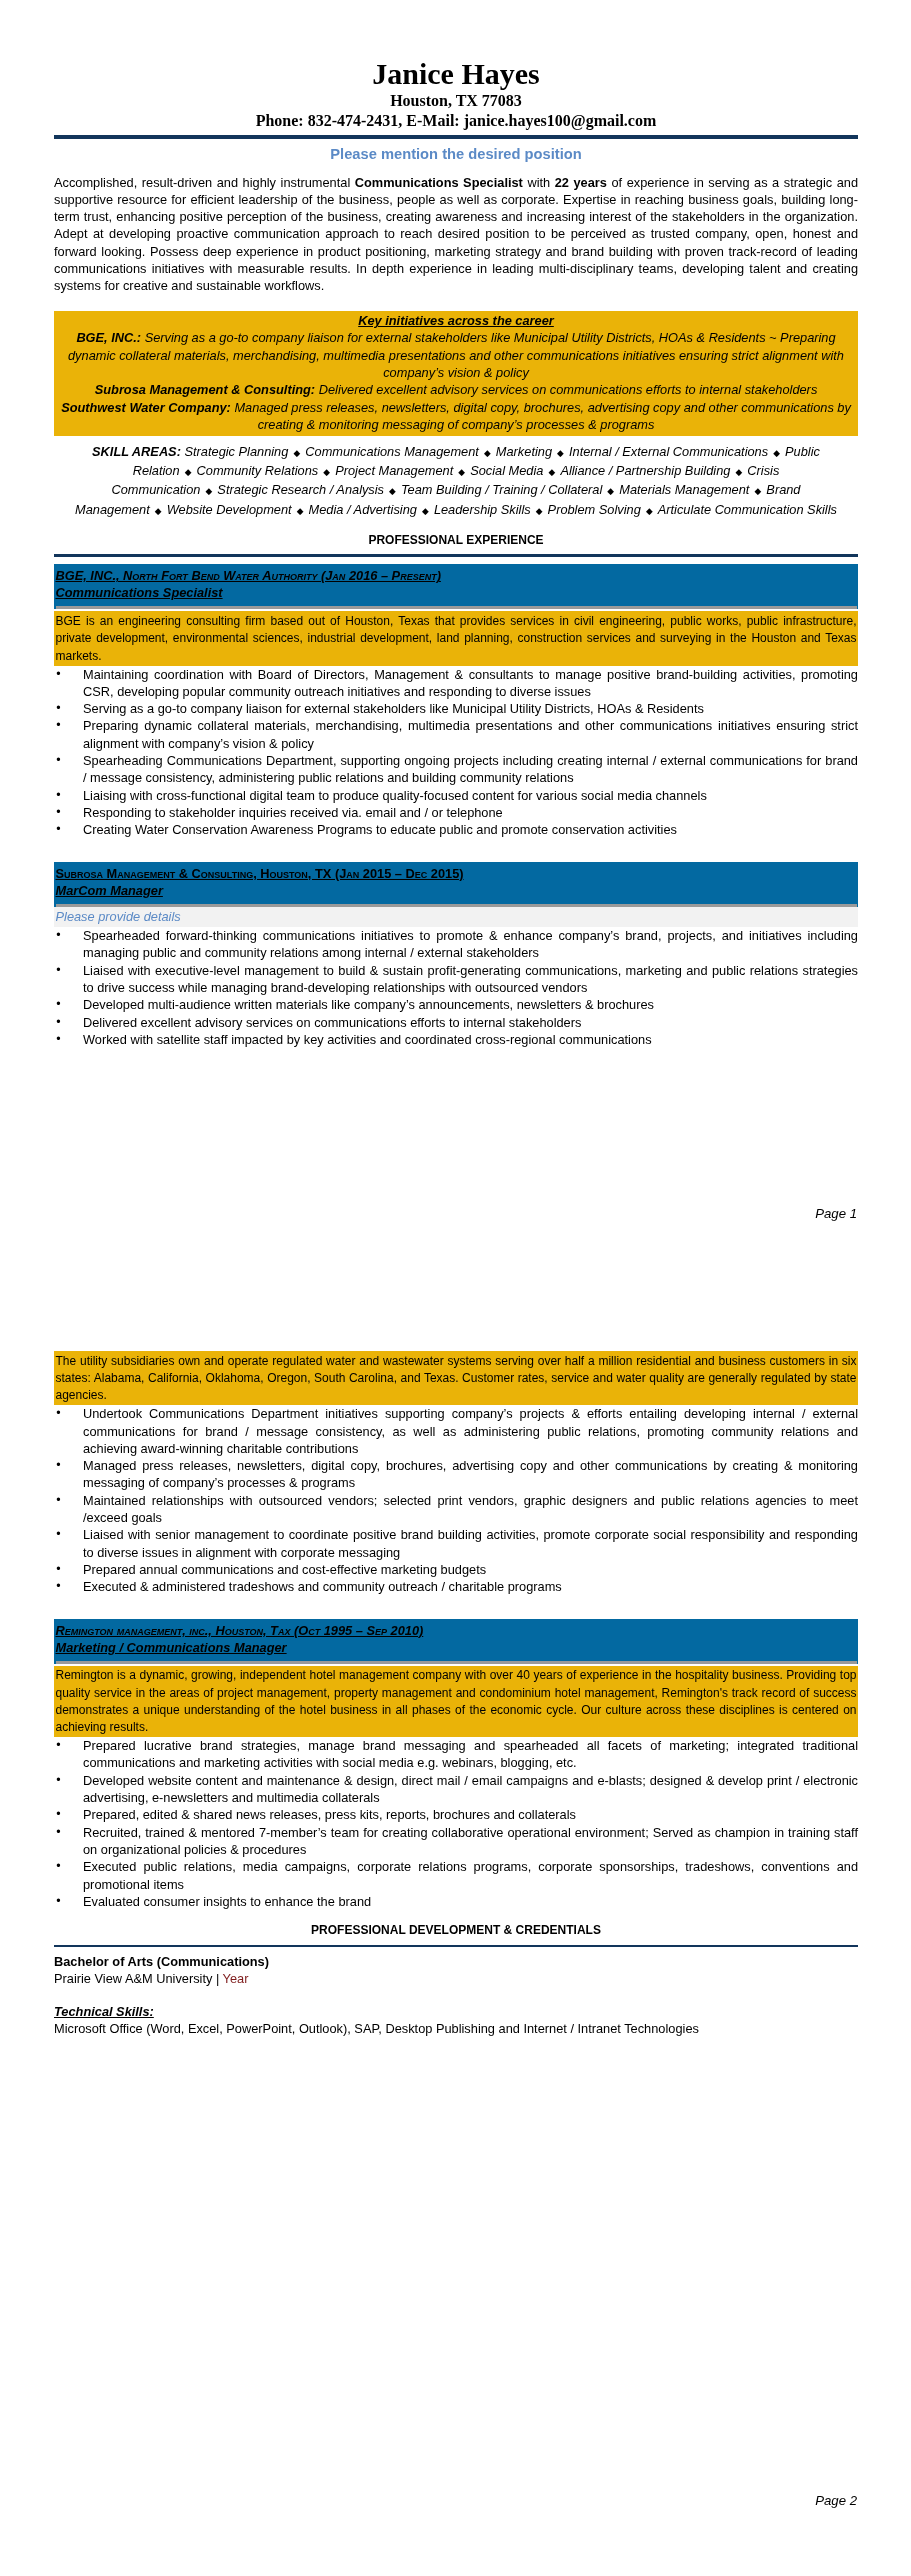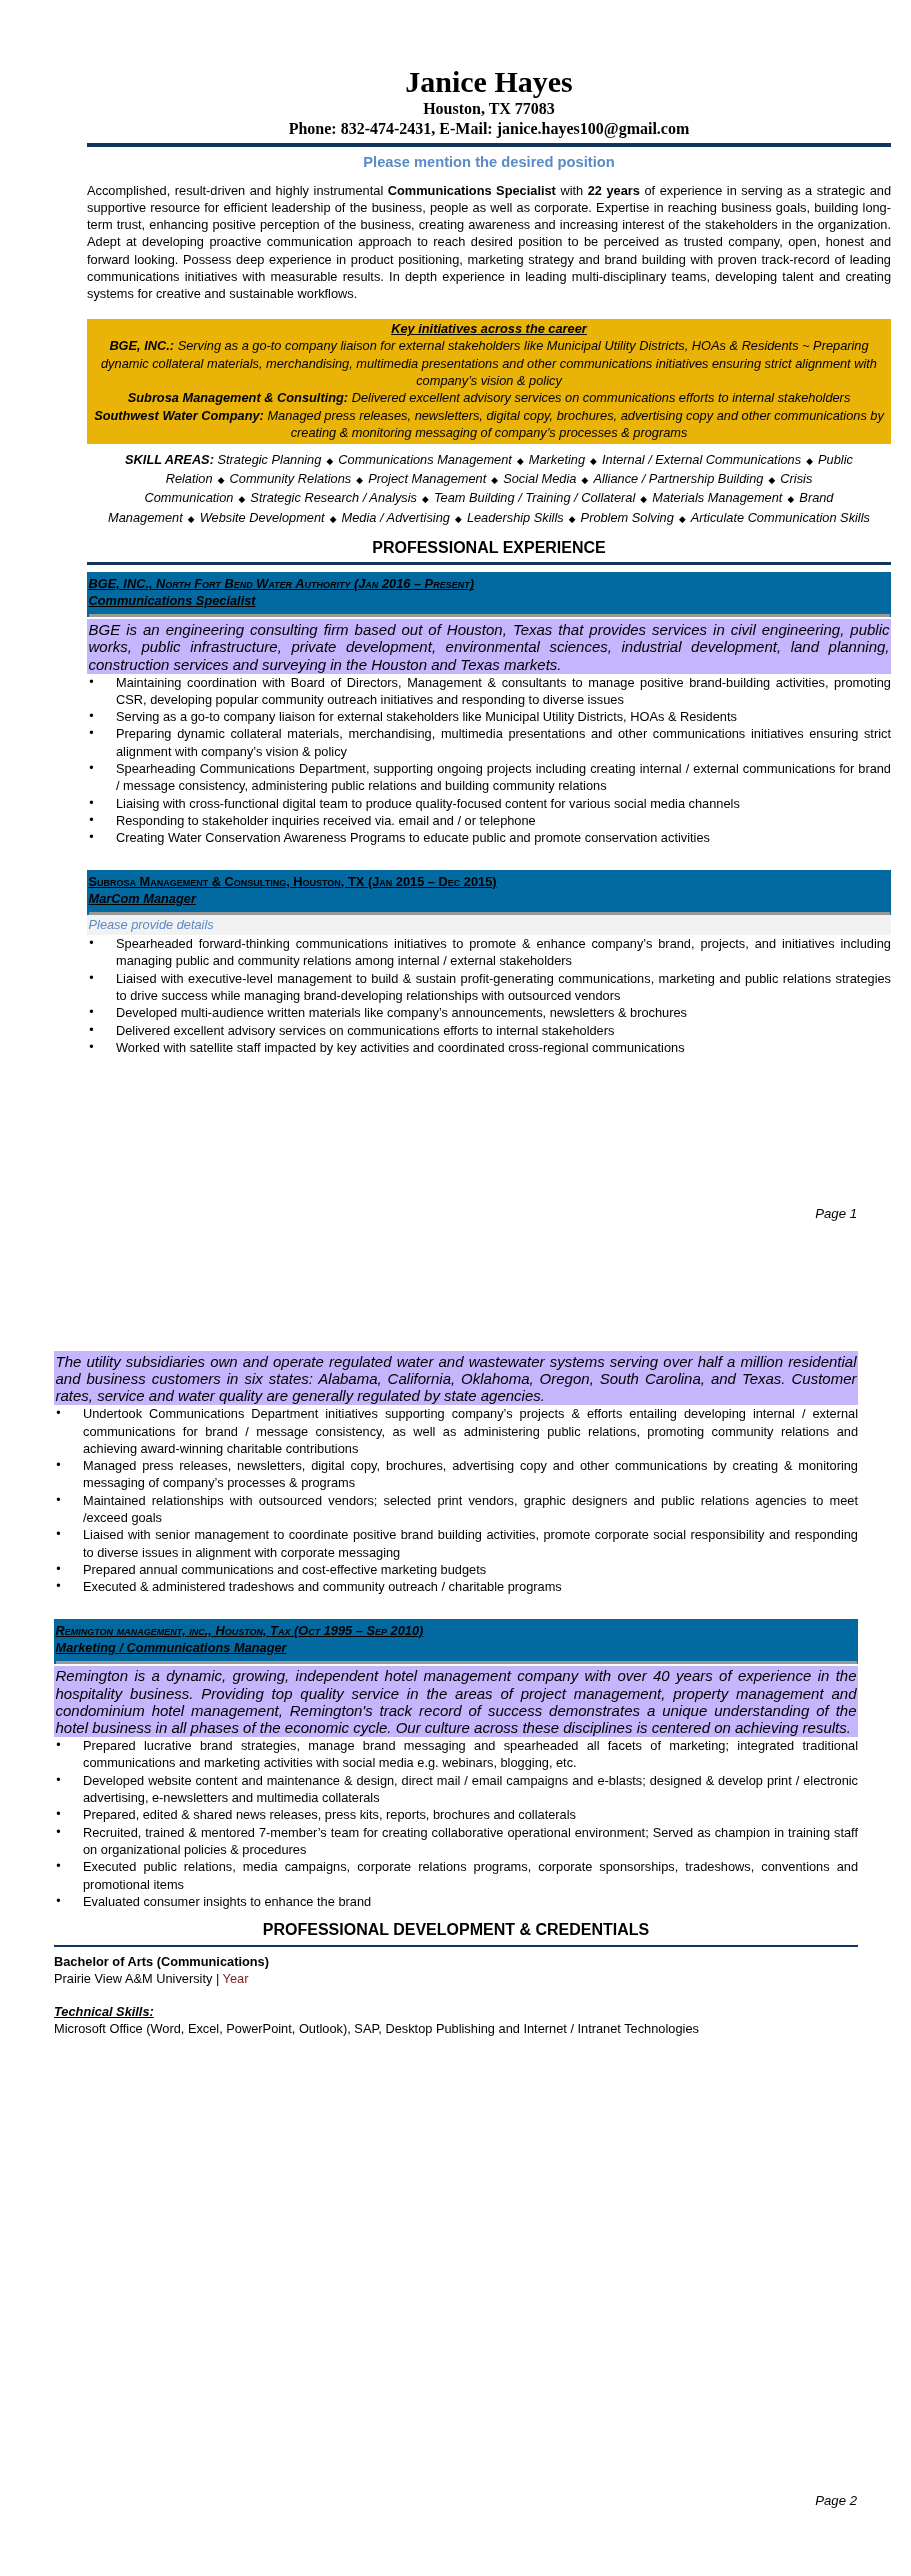--- a/index.html
+++ b/index.html
@@ -1,47 +1,47 @@
 <!DOCTYPE html>
 <html style="font-size:11.8px"><head>
 <meta charset="utf-8">
 <style>
   html, body { margin: 0; padding: 0; background: #ffffff; }
   body { width: 911px; height: 2576px; position: relative; overflow: hidden;
          font-family: "Liberation Sans", sans-serif; color: #000; }
   .page { position: absolute; left: 0; width: 911px; }
   .page1 { top: 0; height: 1288px; }
   .content { position: absolute; left: 54px; width: 804px; }
-  .p1c { top: 65px; margin-left: 33px; }
+  .p1c { top: 57px; }
   .p2c { top: 1349px; }
 
   .name { font-family: "Liberation Serif", serif; font-weight: bold; font-size: 30px; text-align: center; line-height: 34px; }
   .addr, .contact { font-family: "Liberation Serif", serif; font-weight: bold; font-size: 16px; text-align: center; line-height: 20px; }
   .rule { height: 3.7px; background: #12355b; margin: 4.4px 0 0 0; }
   .desired { color: #5b8ac6; font-weight: bold; font-size: 14.7px; text-align: center; margin-top: 5.9px; line-height: 19px; }
   .summary { font-size: 12.8px; line-height: 17.3px; text-align: justify; margin-top: 9.6px; }
   .summary b { font-weight: bold; }
 
   .key-box { background: #eab308; margin-top: 16px; padding: 1.5px 4.4px 2.9px; text-align: center; font-size: 12.8px; line-height: 17.3px; font-style: italic; }
   .key-title { font-weight: bold; text-decoration: underline; }
   .key-co { font-weight: bold; }
 
   .skills { text-align: center; font-size: 12.8px; line-height: 17.3px; font-style: italic; margin: 6.6px 20.6px 0; }
   .skills .lbl { font-weight: bold; }
   .sep { margin: 0 5.1px; font-style: normal; font-size: 8.8px; }
 
-  .section-title { text-align: center; font-weight: bold; font-size: 16px; margin-top: 11.8px; line-height: 16px; }
+  .section-title { text-align: center; font-weight: bold; font-size: 12px; margin-top: 11.8px; line-height: 16px; }
   .section-rule { height: 2.9px; background: #12355b; margin-top: 6.6px; }
 
   .job-head { background: #0369a1; margin-top: 7.3px; padding: 2.9px 1.5px 0; text-decoration: underline; }
   .job-co { font-weight: bold; font-size: 12.8px; line-height: 17px; font-variant: small-caps; }
   .job-co.it { font-style: italic; }
   .job-role { font-weight: bold; font-style: italic; font-size: 12.8px; line-height: 17.6px; padding-bottom: 4.4px; }
   .job-rule { height: 2.9px; background: #9a9a9a; }
-  .job-desc { background: #c4b5fd; font-style: italic; font-size: 15px; line-height: 17.3px; text-align: justify; padding: 1.5px 1.5px 0.7px; margin-top: 2.2px; }
+  .job-desc { background: #eab308; font-size: 12px; line-height: 17.3px; text-align: justify; padding: 1.5px 1.5px 0.7px; margin-top: 2.2px; }
   .placeholder { color: #5b8ac6; font-style: italic; font-size: 12.8px; line-height: 17.6px; background: #f2f2f2; padding: 1.5px; }
   ul.bullets { margin: 0; padding: 0; list-style: none; }
   ul.bullets li { position: relative; padding-left: 29px; font-size: 12.8px; line-height: 17.3px; text-align: justify; }
   ul.bullets li::before { content: "\2022"; position: absolute; left: 2.2px; top: 0; font-size: 12.5px; }
   .gap { height: 16px; }
 
   .page-num { position: absolute; right: 54px; font-style: italic; font-size: 13.2px; }
   .pn1 { top: 1206px; }
   .pn2 { top: 2493px; }
 

